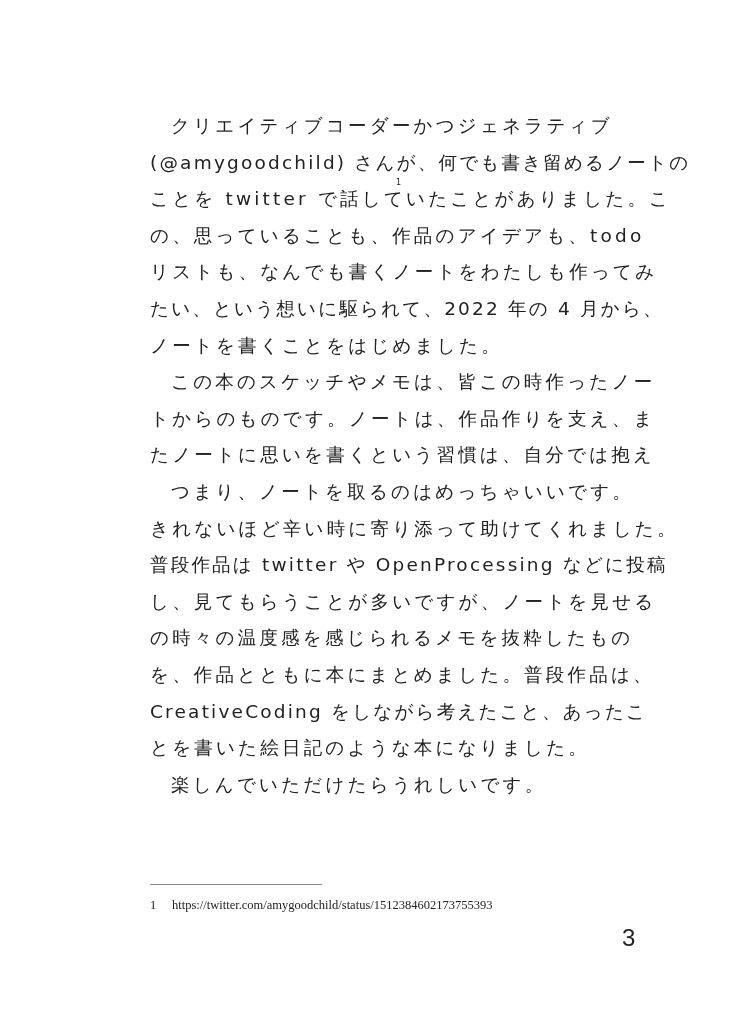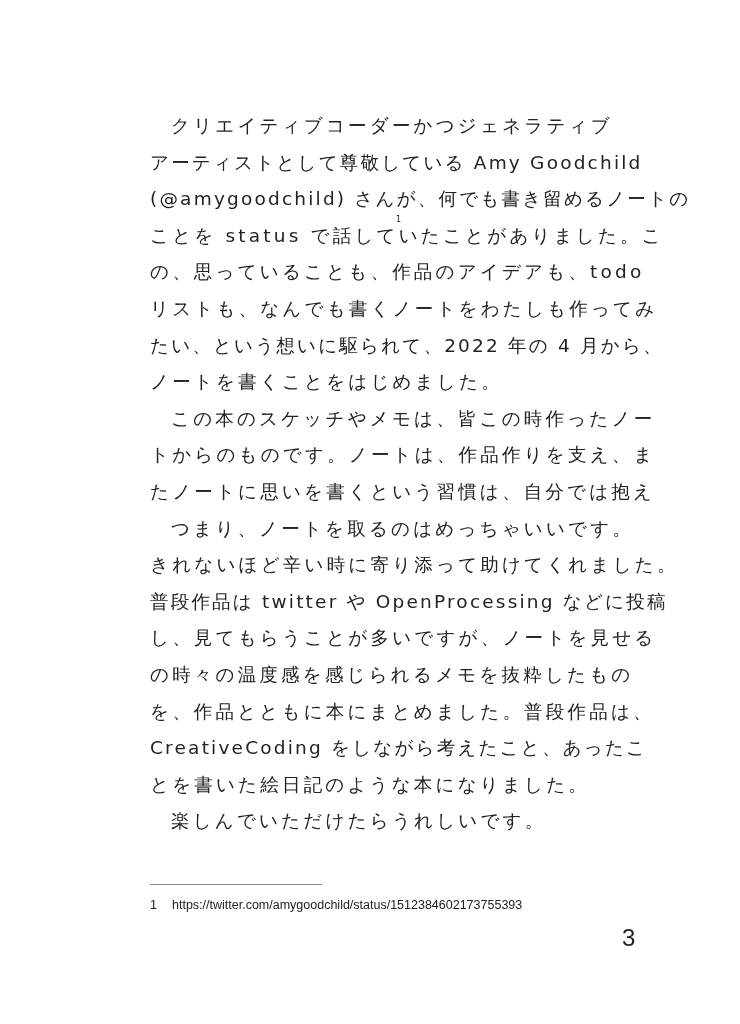--- a/index.html
+++ b/index.html
@@ -7,35 +7,34 @@
          font-family:"DejaVu Sans", "Liberation Sans", sans-serif; color:#222222; }
   .page { position:absolute; left:0; top:0; width:740px; height:1024px; }
   .body-text { position:absolute; left:150px; top:108px; width:466px; }
   .line { height:36.6px; line-height:36.6px; font-size:18.5px; white-space:nowrap;
           letter-spacing:3.2px; position:relative; }
   .line.indent { padding-left:21px; }
   .line.latin-tight { letter-spacing:2.2px; }
   .fn-mark { position:absolute; font-size:8px; line-height:8px; letter-spacing:0; }
   .footnote-rule { position:absolute; left:150px; top:884px; width:172px; height:1px; background:#888888; }
   .footnote { position:absolute; left:150px; top:896px; font-size:12.5px; line-height:18px;
-              font-family:Liberation Sans, sans-serif; color:#222222; white-space:nowrap; }
+              font-family:Liberation Serif, serif; color:#222222; white-space:nowrap; }
   .footnote .fn-num { display:inline-block; width:22px; }
   .page-number { position:absolute; left:622px; top:924px; font-size:24px;
                  font-family:"Liberation Sans", sans-serif; color:#222222; }
 </style>
 </head>
 <body>
 
 <div class="page">
   <div class="body-text">
     <div class="line indent">クリエイティブコーダーかつジェネラティブ</div>
-    <div class="line latin-tight">アーティストとして尊敬している Amy Goodchild</div>
     <div class="line latin-tight">(@amygoodchild) さんが、何でも書き留めるノートの</div>
     <div class="line">
-      <span>ことを status で話していたことがありました。こ</span>
+      <span>ことを twitter で話していたことがありました。こ</span>
       <span class="fn-mark" style="left:246px; top:-2px;">1</span>
     </div>
     <div class="line">の、思っていることも、作品のアイデアも、todo</div>
     <div class="line">リストも、なんでも書くノートをわたしも作ってみ</div>
     <div class="line latin-tight">たい、という想いに駆られて、2022 年の 4 月から、</div>
     <div class="line">ノートを書くことをはじめました。</div>
     <div class="line indent">この本のスケッチやメモは、皆この時作ったノー</div>
     <div class="line">トからのものです。ノートは、作品作りを支え、ま</div>
     <div class="line">たノートに思いを書くという習慣は、自分では抱え</div>
     <div class="line indent">つまり、ノートを取るのはめっちゃいいです。</div>

